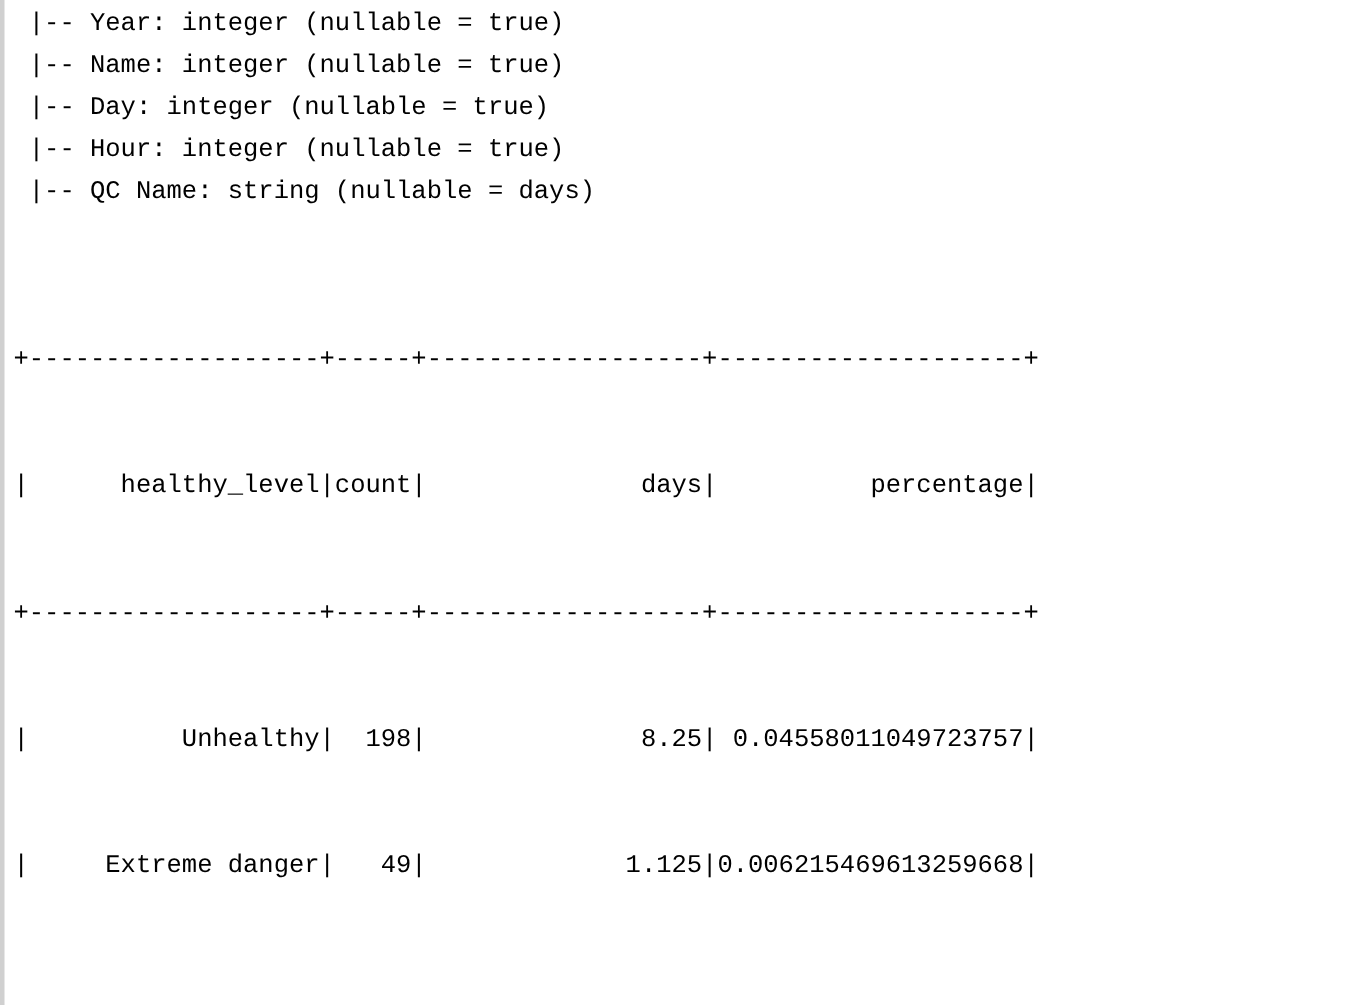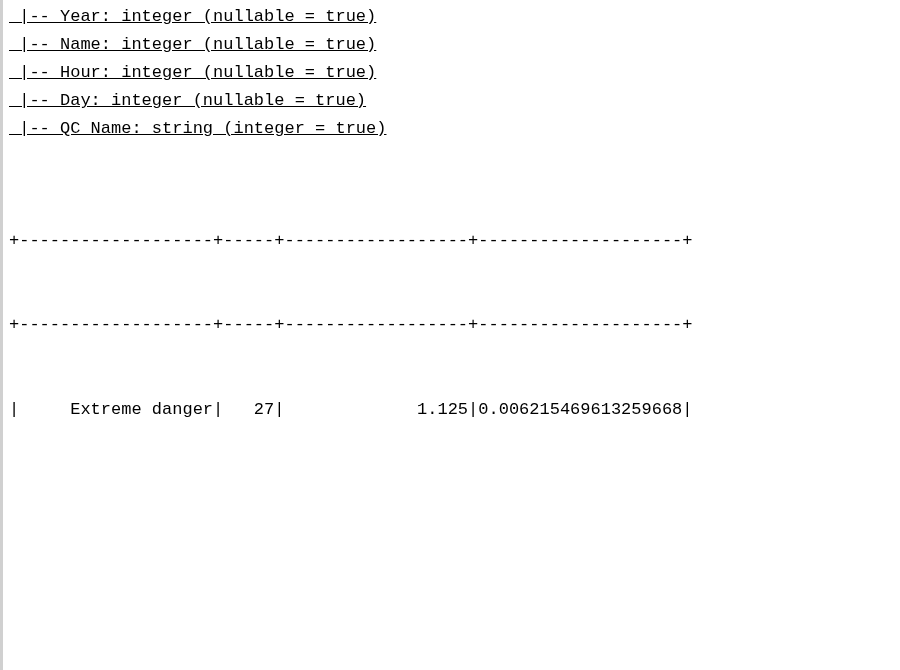--- a/index.html
+++ b/index.html
@@ -15,50 +15,51 @@
       overflow: hidden;
       box-sizing: border-box;
       border-left: 3px solid #d0d0d0;
       padding-left: 6px;
     }
     .schema-block {
       padding-top: 3px;
     }
     .schema-line {
       white-space: pre;
-      text-decoration: underline;
     }
     .blank-line {
       height: 28px;
     }
     .table-block {
       white-space: pre;
     }
     .table-row {
       white-space: pre;
     }
     .dashes {
       letter-spacing: 0;
     }
   </style>
 </head>
 <body>
 
 <div class="schema-block">
   <div class="schema-line"> |-- Year: integer (nullable = true)</div>
   <div class="schema-line"> |-- Name: integer (nullable = true)</div>
+  <div class="schema-line"> |-- Day: integer (nullable = true)</div>
   <div class="schema-line"> |-- Hour: integer (nullable = true)</div>
-  <div class="schema-line"> |-- Day: integer (nullable = true)</div>
-  <div class="schema-line"> |-- QC Name: string (integer = true)</div>
+  <div class="schema-line"> |-- QC Name: string (nullable = days)</div>
 </div>
 
 <div class="blank-line"></div>
 
 <div class="table-block">
   <div class="table-row dashes">+-------------------+-----+------------------+--------------------+</div>
+  <div class="table-row">|      healthy_level|count|              days|          percentage|</div>
   <div class="table-row dashes">+-------------------+-----+------------------+--------------------+</div>
-  <div class="table-row">|     Extreme danger|   27|             1.125|0.006215469613259668|</div>
+  <div class="table-row">|          Unhealthy|  198|              8.25| 0.04558011049723757|</div>
+  <div class="table-row">|     Extreme danger|   49|             1.125|0.006215469613259668|</div>
   
   
   
   
   
 </div>
 
 </body></html>

